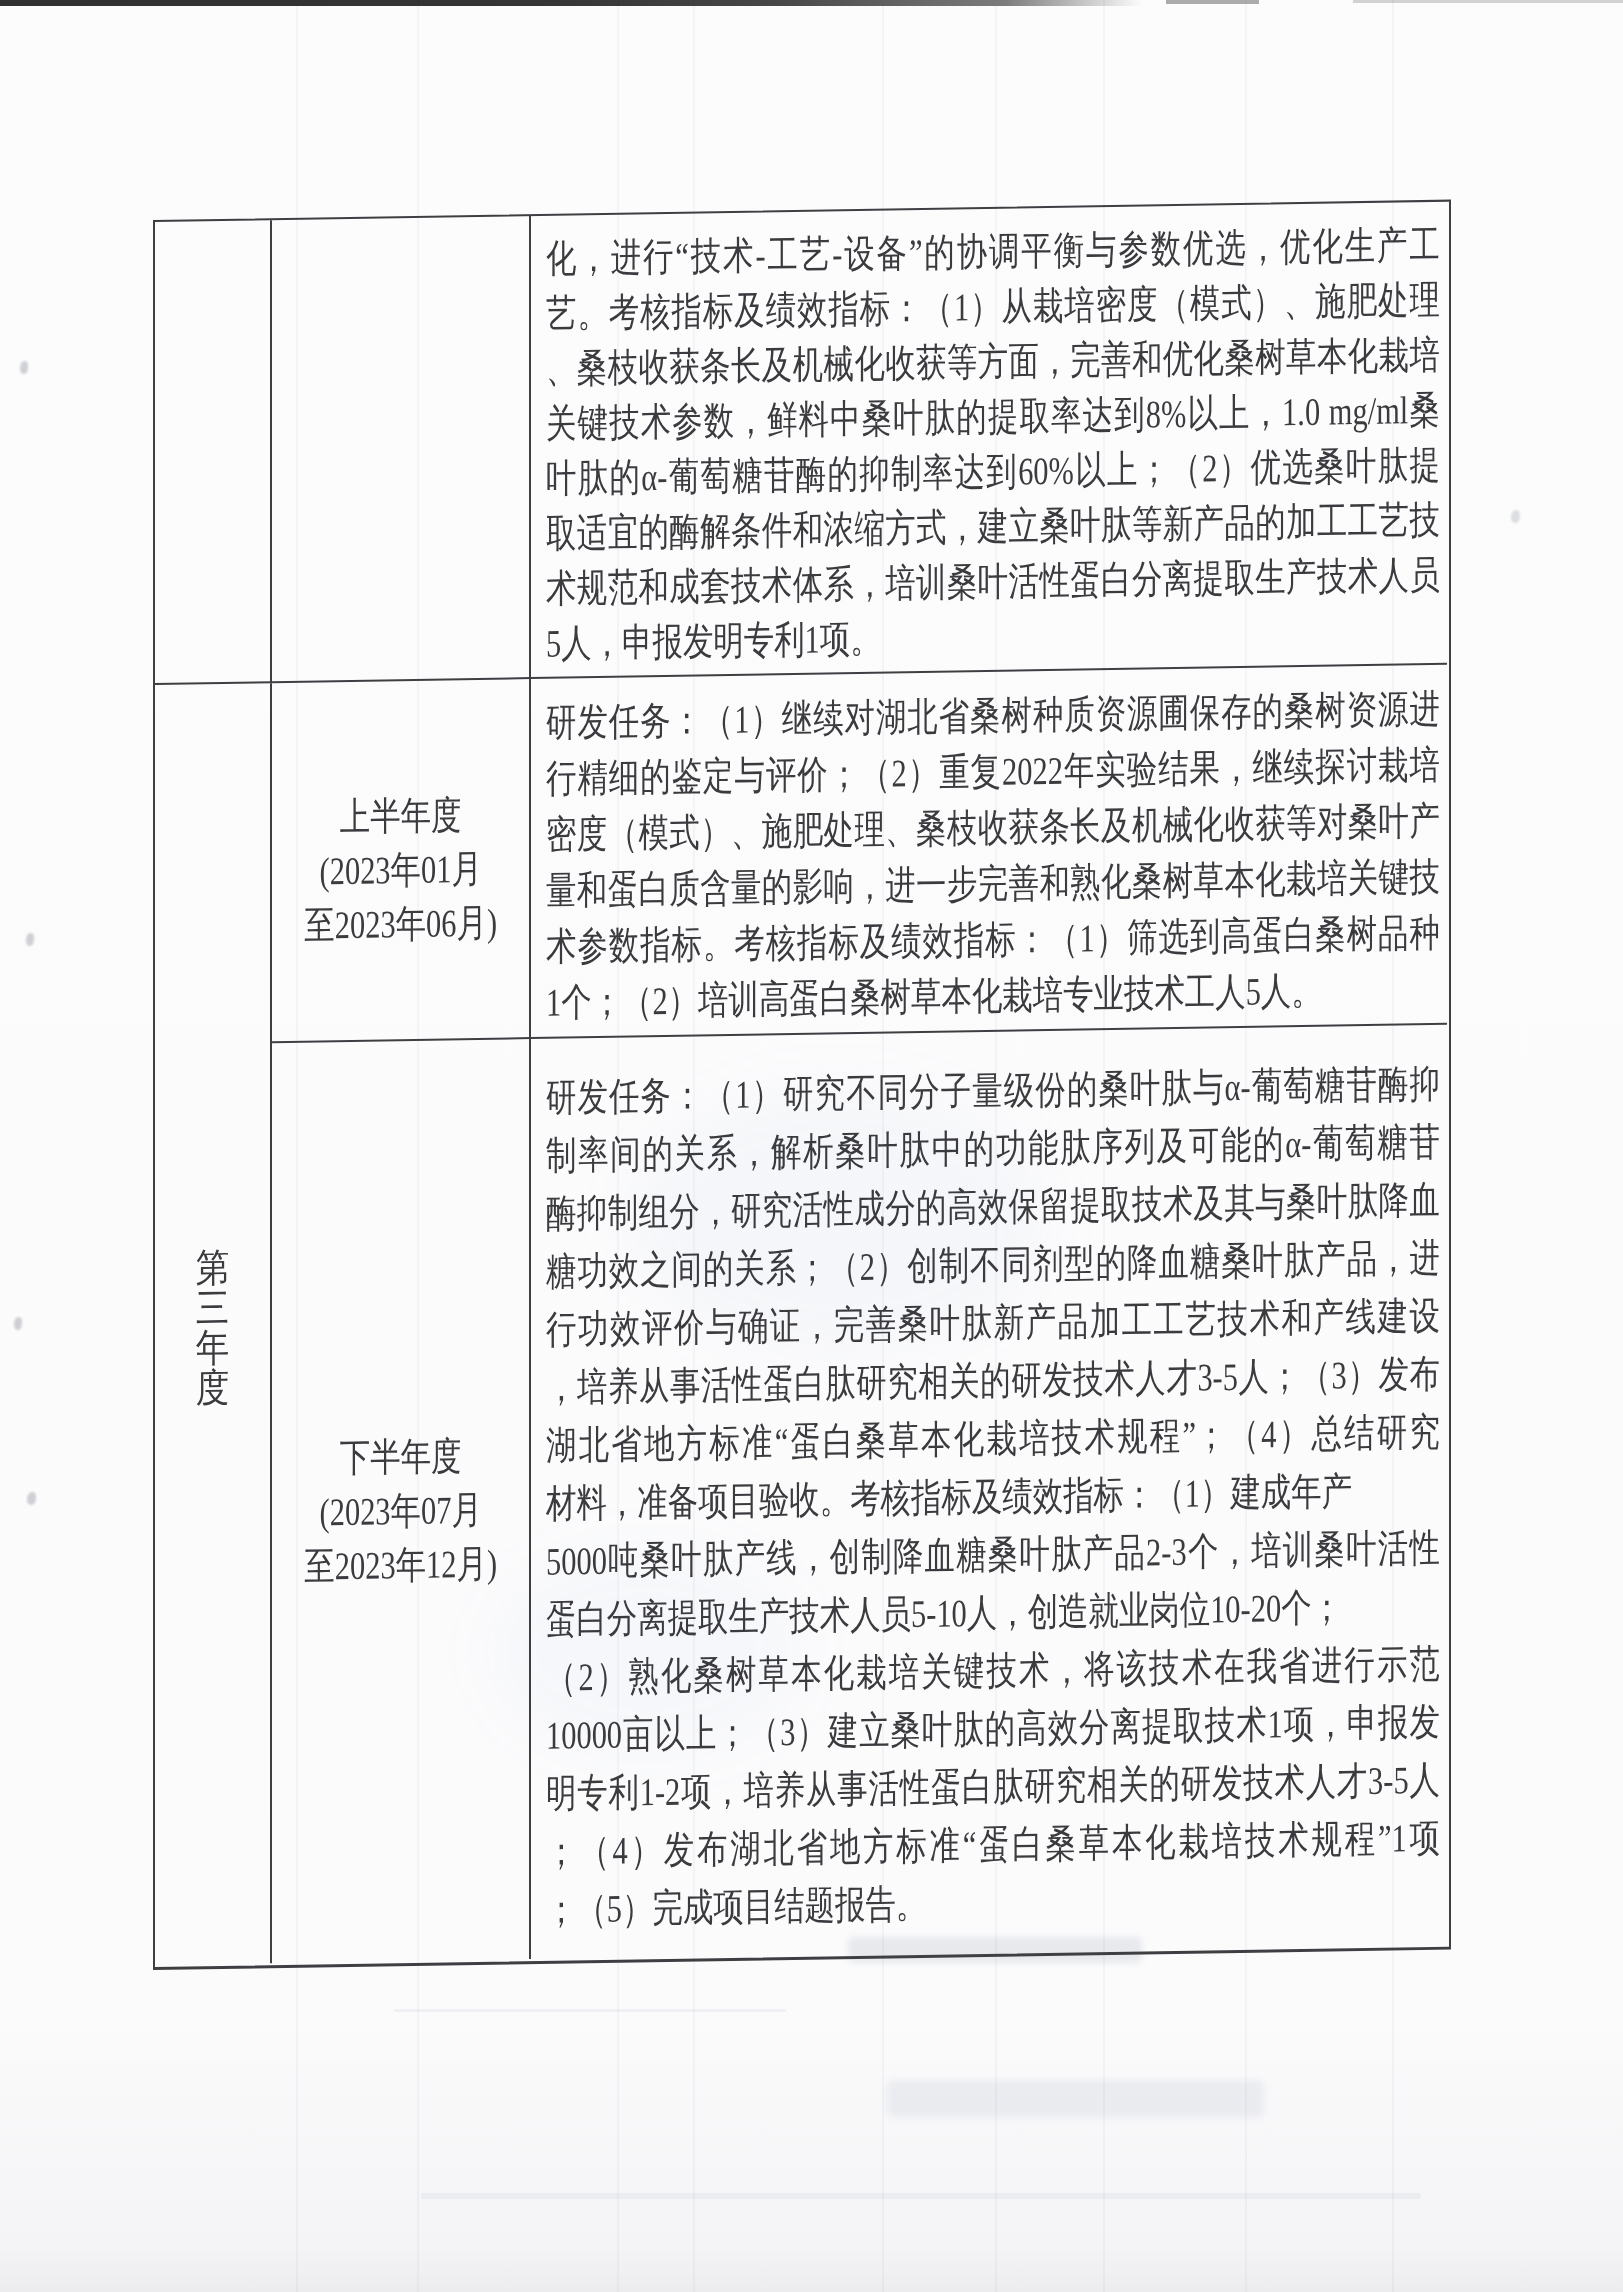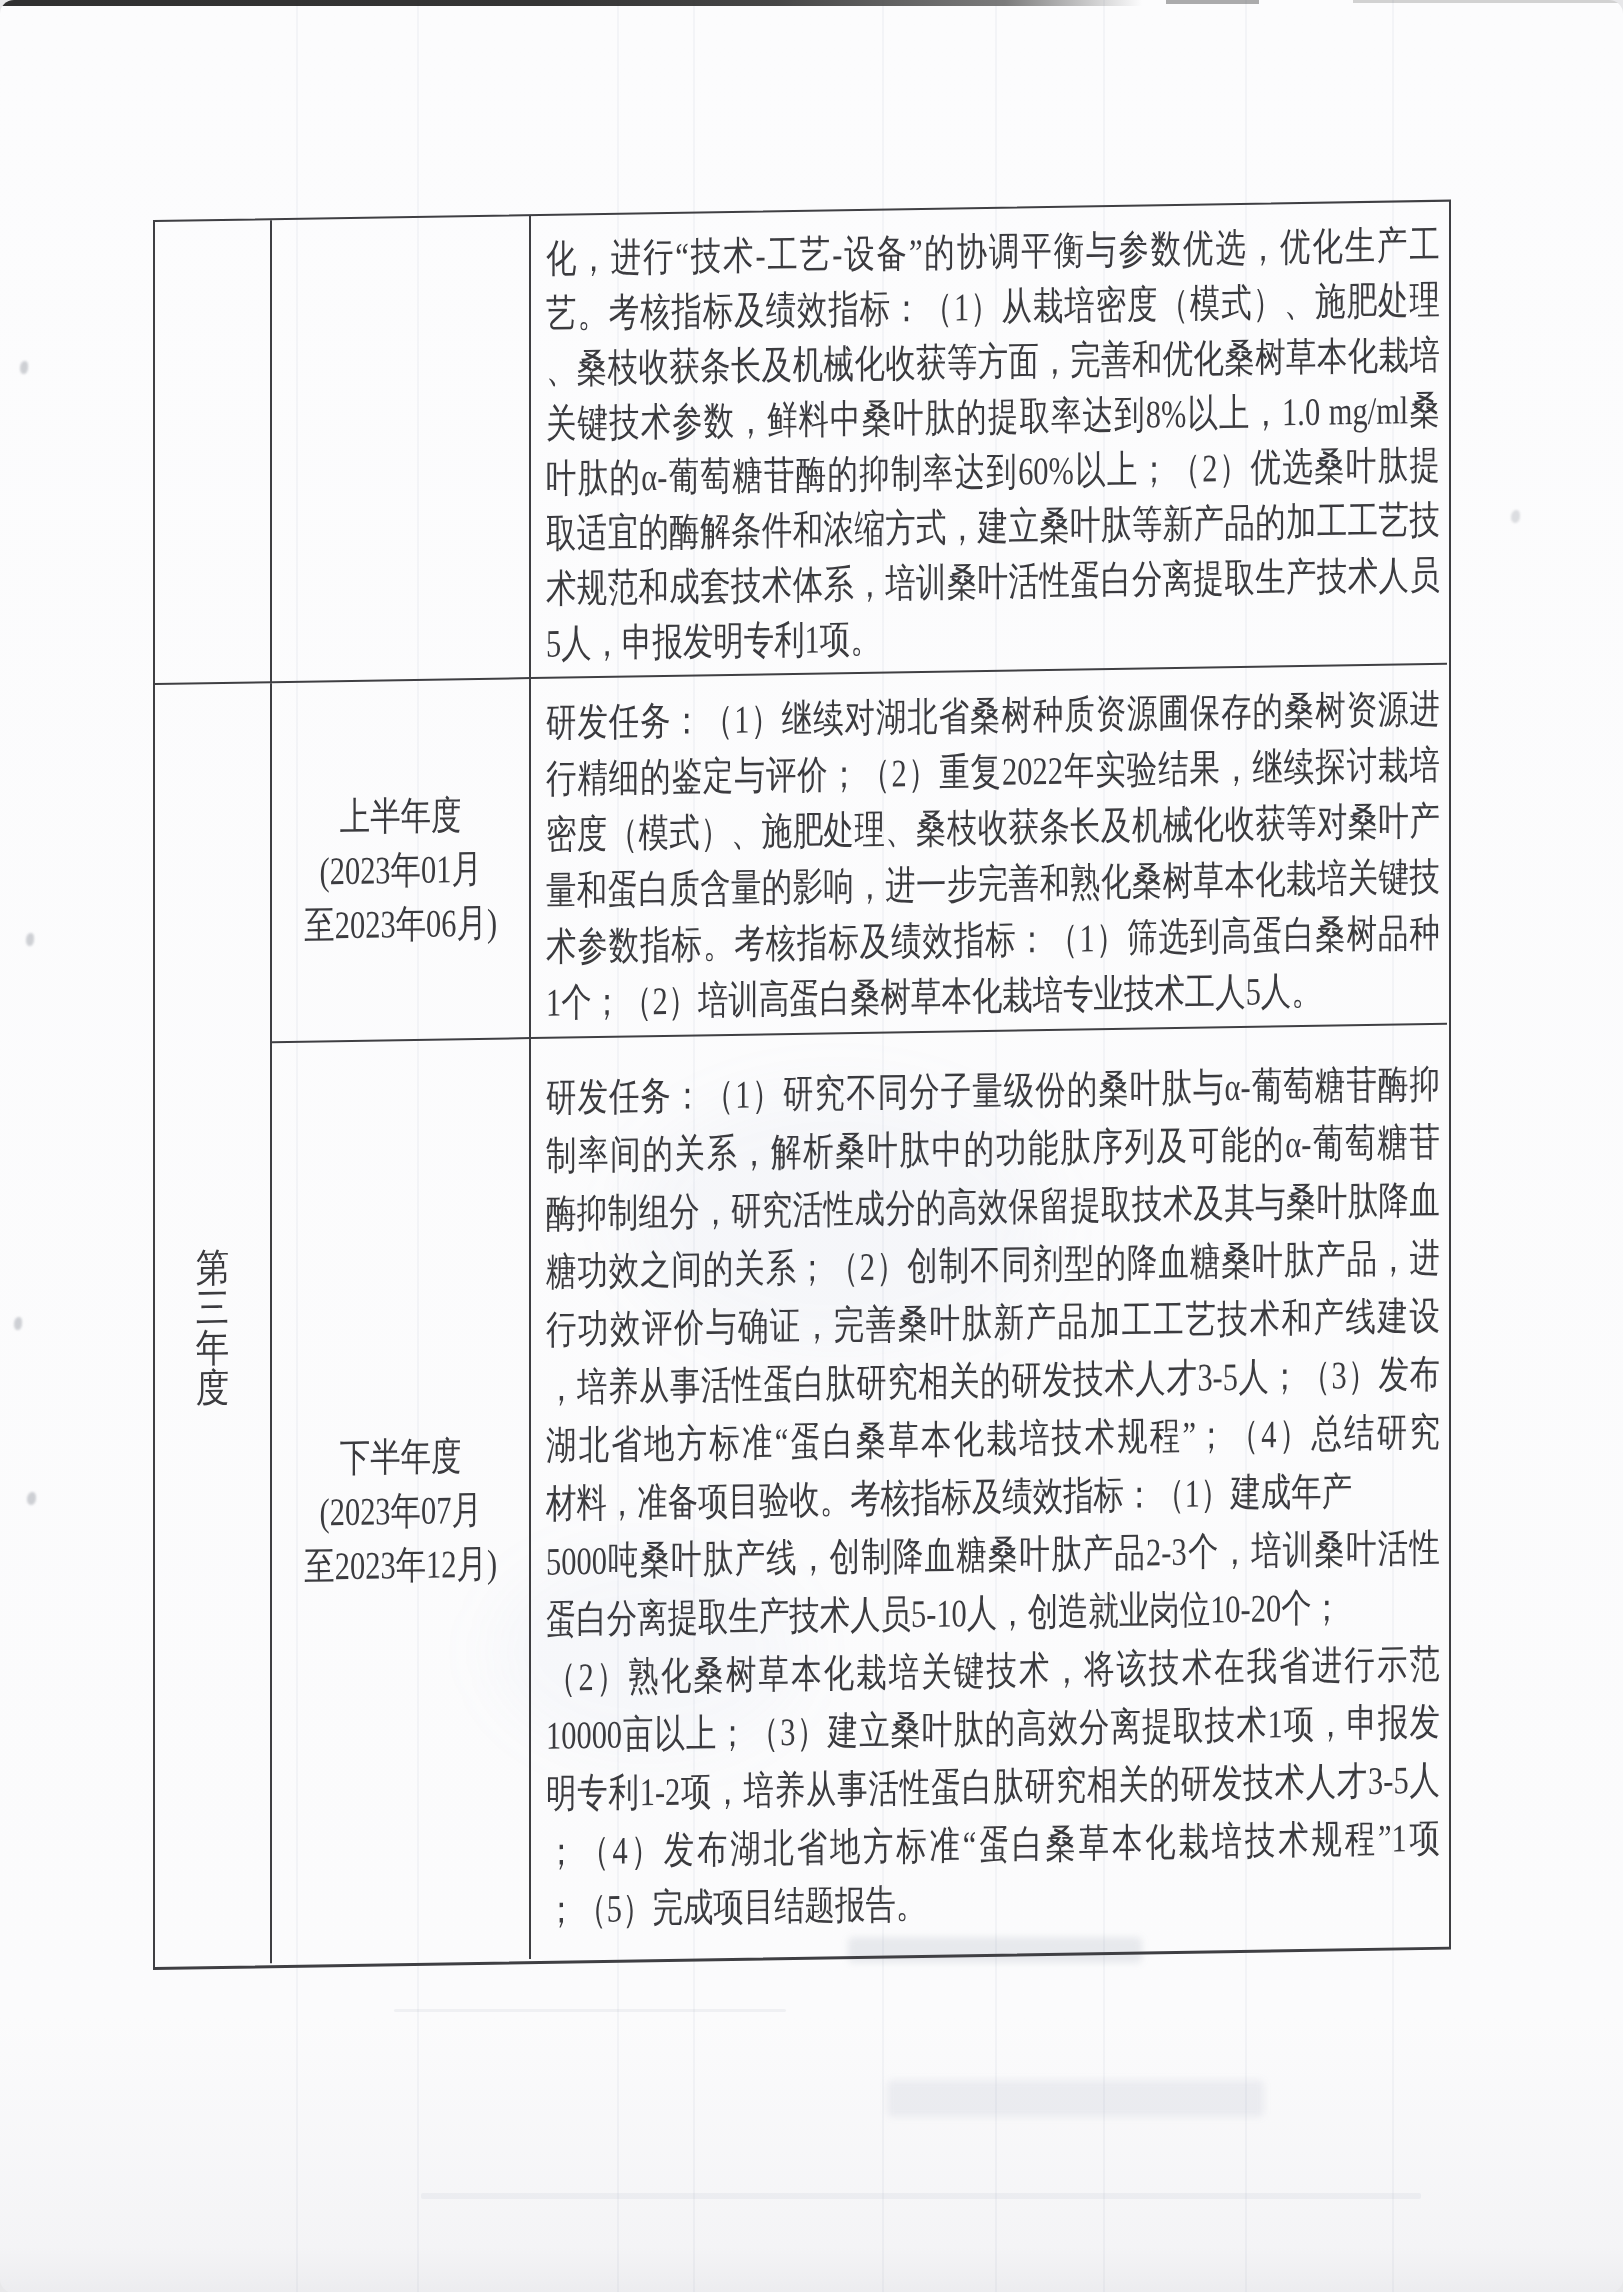--- a/index.html
+++ b/index.html
@@ -2,21 +2,20 @@
 <html><head>
 <meta charset="utf-8">
 <style>
   html,body { margin:0; padding:0; background:#e8e8ea; }
   .page {
     position:relative; width:1623px; height:2293px;
     background:linear-gradient(180deg,#fcfcfd 0%, #fbfbfc 88%, #f4f4f6 98%, #ececef 100%);
     overflow:hidden;
     font-family:"Liberation Serif","DejaVu Serif",serif;
     color:#3b3b3f;
-    border-radius:14px;
   }
 
   
   .table-skew {
     position:absolute; left:153px; top:220px; width:1298px; height:1750px;
     box-sizing:border-box;
     border:2.9px solid #3f3f43; border-bottom-width:3.9px;
     transform:skewY(-0.9deg); transform-origin:0 0;
     display:grid;
     grid-template-columns:117px 259px 916px;

